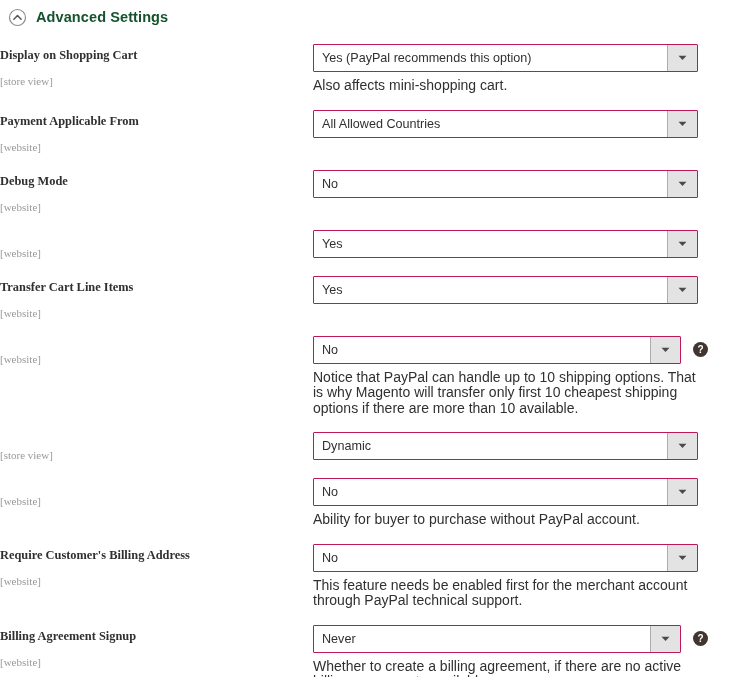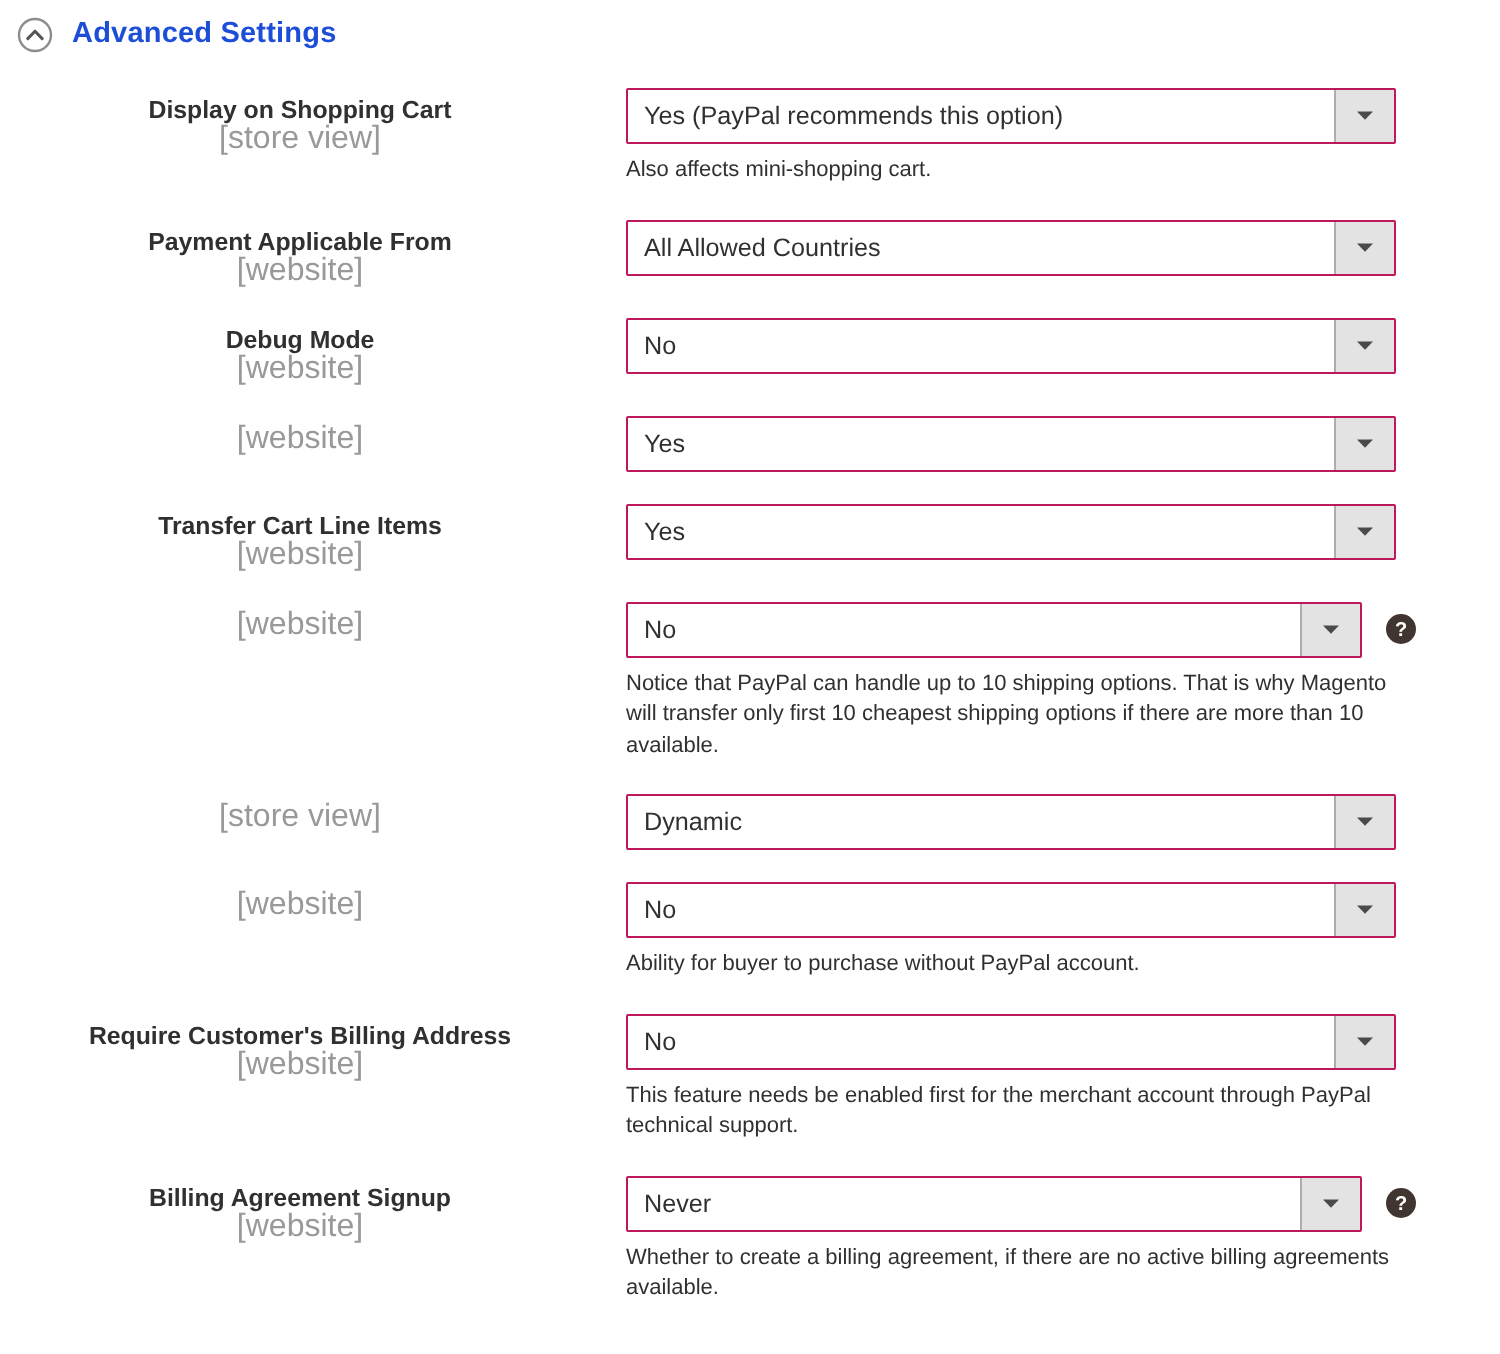--- a/index.html
+++ b/index.html
@@ -26,54 +26,55 @@
   }
   .collapse-icon {
     width: 19px;
     height: 19px;
     flex: 0 0 19px;
     display: block;
   }
   .section-title {
     font-size: 14.5px;
     font-weight: bold;
-    color: #1d4ed8;
+    color: #14532d;
     letter-spacing: .1px;
     line-height: 1;
   }
 
   
   .form {
     padding-top: 14px;
   }
   .row {
     display: flex;
     align-items: flex-start;
     margin-bottom: 0;
   }
   .label-col {
     width: 300px;
     flex: 0 0 300px;
-    text-align: center;
+    text-align: left;
     padding-right: 0;
     padding-top: 4px;
+    font-family: Liberation Serif, serif;
   }
   .label-main {
     display: block;
     font-size: 12.4px;
     font-weight: bold;
     color: #303030;
     line-height: 14px;
   }
   .label-scope {
     display: block;
-    font-size: 16px;
+    font-size: 11px;
     color: #999999;
     line-height: 14px;
-    margin-top: 1px;
+    margin-top: 12px;
     font-weight: normal;
   }
   .field-col {
     flex: 1 1 auto;
     padding-left: 13px;
     min-width: 0;
   }
   .field-line {
     display: flex;
     align-items: center;
@@ -117,21 +118,21 @@
   .help-icon {
     margin-left: 12px;
     width: 15px;
     height: 15px;
     flex: 0 0 15px;
     display: block;
   }
 
   
   .note {
-    font-size: 11px;
+    font-size: 14px;
     color: #303030;
     line-height: 15.5px;
     margin-top: 6px;
     max-width: 392px;
   }
 
   
   .gap-sm  { height: 16px; }
   .gap-md  { height: 16px; }
 </style>

